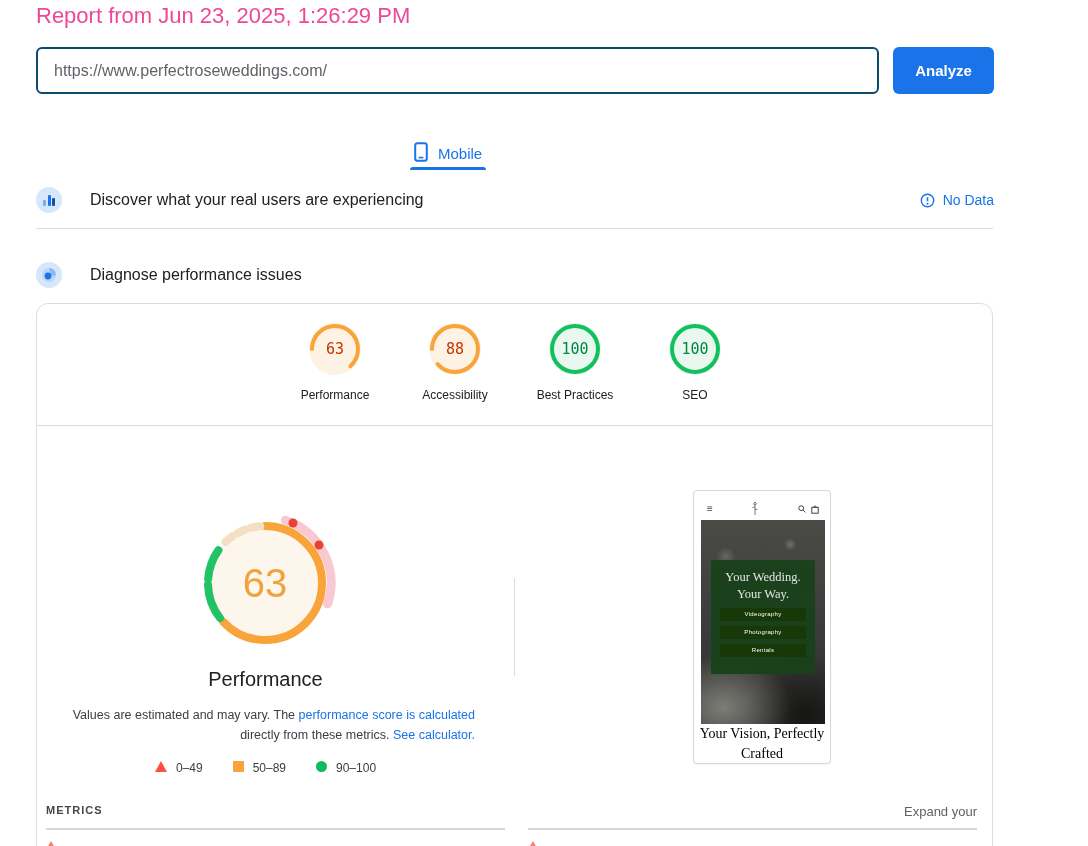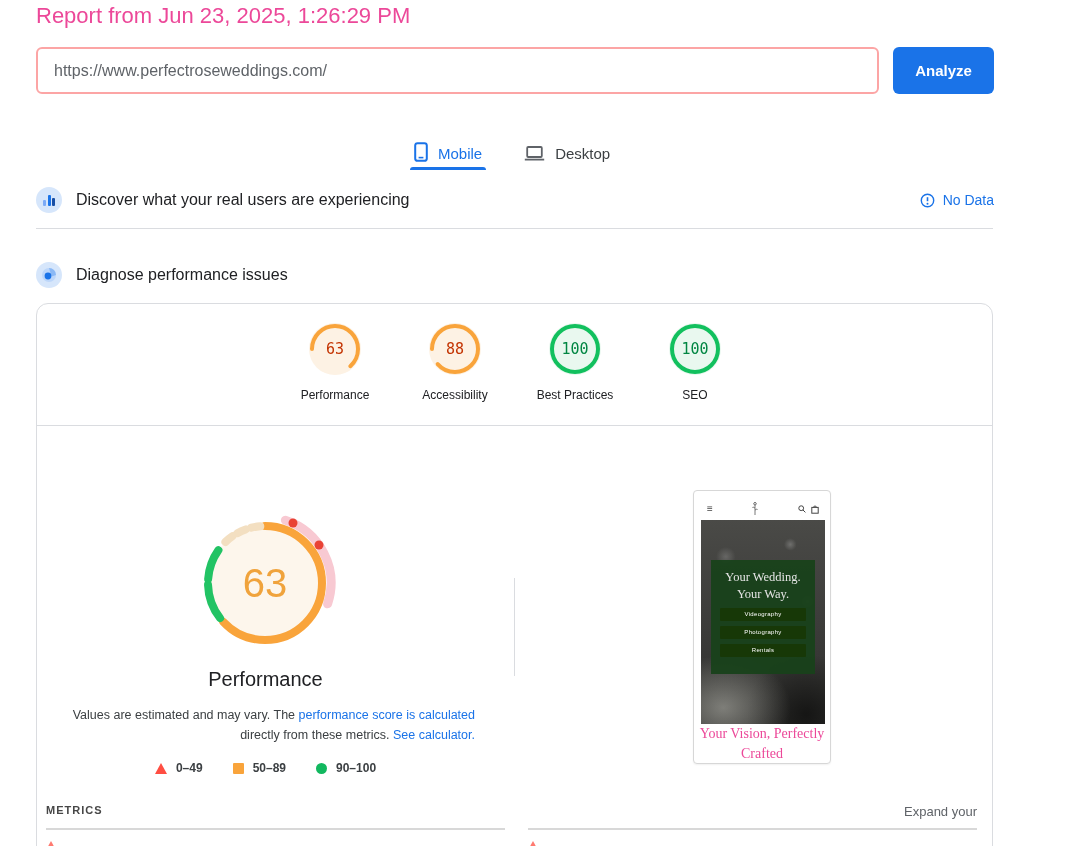--- a/index.html
+++ b/index.html
@@ -6,36 +6,36 @@
   html,body { background:#fff; }
   body { font-family:"Liberation Sans", sans-serif; color:#202124; }
   #app { position:relative; width:1088px; height:846px; overflow:hidden; background:#fff; }
 
   .abs { position:absolute; }
 
   
   .report-title { left:36px; top:3px; font-size:22px; color:#ec4899; font-weight:400; }
 
   
-  .url-input { left:36px; top:47px; width:843px; height:47px; border:2px solid #fca5a5; border-radius:6px;
+  .url-input { left:36px; top:47px; width:843px; height:47px; border:2px solid #0c4a6e; border-radius:6px;
                font-size:16px; color:#5f6368; padding:0 16px; outline:none; font-family:"Liberation Sans",sans-serif; background:#fff; }
   .analyze-btn { left:893px; top:47px; width:101px; height:47px; background:#1a73e8; color:#fff; border:none;
                  border-radius:6px; font-size:15px; font-weight:700; cursor:pointer; font-family:"Liberation Sans",sans-serif; }
 
   
   .tabs { left:410px; top:118px; width:270px; height:44px; display:flex; gap:34px; }
   .tab { display:flex; align-items:flex-end; gap:10px; font-size:15px; cursor:pointer; padding:0 4px; position:relative; }
   .tab.active { color:#1a73e8; font-weight:500; }
   .tab.inactive { color:#3c4043; }
   .tab-underline { position:absolute; left:0; right:0; bottom:-8px; height:3px; background:#1a73e8; border-radius:3px 3px 0 0; }
 
   
   .section-row { left:36px; width:958px; height:40px; display:flex; align-items:center; }
   .section-icon { width:26px; height:26px; border-radius:50%; background:#d6e6fb; display:flex; align-items:center; justify-content:center; margin-right:14px; flex:0 0 auto; }
-  .section-title { font-size:16px; color:#202124; }
+  .section-title { font-size:16px; color:#202124;margin-left:14px; }
   .no-data { position:absolute; right:0; display:flex; align-items:center; gap:8px; color:#1a73e8; font-size:14px; cursor:pointer; }
   .hr { height:1px; background:#dadce0; }
 
   
   .bars { display:flex; align-items:flex-end; gap:1.5px; height:12px; }
   .bars i { display:block; width:3px; background:#1a73e8; border-radius:1px; }
 
   
   .card { left:36px; top:303px; width:957px; height:560px; border:1px solid #dadce0; border-radius:12px; background:#fff; overflow:hidden; }
 
@@ -60,21 +60,21 @@
   .big-gauge { left:190px; top:508px; width:150px; height:150px; }
   .big-gauge svg circle.seg { fill:none; stroke-linecap:round; }
   .big-num { position:absolute; left:0; right:0; top:50%; transform:translateY(-50%); text-align:center;
              font-size:40px; color:#f0a33c; }
 
   .perf-title { left:37px; top:668px; width:457px; text-align:center; font-size:20px; color:#202124; }
   .perf-desc { left:55px; top:705px; width:420px; text-align:right; font-size:12.5px; line-height:20px; color:#3c4043; }
   .perf-desc a { color:#1a73e8; text-decoration:none; cursor:pointer; }
 
   .legend { left:37px; top:761px; width:457px; display:flex; justify-content:center; gap:30px; }
-  .legend-item { display:flex; align-items:center; gap:9px; font-size:12px; color:#3c4043;font-weight:bold; }
+  .legend-item { display:flex; gap:9px; font-size:12px; color:#3c4043; }
   .tri { width:0; height:0; border-left:6px solid transparent; border-right:6px solid transparent; border-bottom:11px solid #ff4e42; }
   .sq { width:11px; height:11px; background:#f9a43b; border-radius:1px; }
   .dot { width:11px; height:11px; background:#12b85f; border-radius:50%; }
 
   .metrics-label { left:46px; top:804px; font-size:11px; font-weight:700; letter-spacing:1px; color:#474747; }
   .expand-view { left:850px; top:804px; width:127px; text-align:right; font-size:13px; color:#5f6368; cursor:pointer; }
   .metrics-hr-left  { left:46px;  top:828px; width:459px; height:2px; background:#d8d8d8; }
   .metrics-hr-right { left:528px; top:828px; width:449px; height:2px; background:#d8d8d8; }
   .metric-hint { top:841px; width:0; height:0; border-left:5px solid transparent; border-right:5px solid transparent; border-bottom:9px solid #ff7a70; }
 
@@ -88,21 +88,21 @@
       radial-gradient(9px 9px at 72% 12%, rgba(255,255,255,.22), rgba(255,255,255,0) 70%),
       radial-gradient(7px 7px at 55% 30%, rgba(255,255,255,.20), rgba(255,255,255,0) 70%),
       radial-gradient(10px 10px at 86% 40%, rgba(255,255,255,.12), rgba(255,255,255,0) 70%),
       radial-gradient(90px 70px at 18% 92%, rgba(190,190,182,.55), rgba(190,190,182,0) 75%),
       radial-gradient(80px 80px at 85% 95%, rgba(0,0,0,.55), rgba(0,0,0,0) 75%),
       linear-gradient(180deg, #4a4a47 0%, #3b3b39 55%, #2e2e2c 100%);
   }
   .hero-panel { position:absolute; left:10px; right:10px; top:40px; height:114px; background:rgba(24,66,26,.93); text-align:center; padding-top:9px; }
   .hero-title { font-family:"Liberation Serif",serif; color:#e5e5e5; font-size:12.5px; line-height:1.35; width:100px; margin:0 auto; }
   .hero-btn { width:86px; height:13px; margin:5px auto 0; background:#173807; color:#fff; font-size:6px; line-height:13px; text-align:center; letter-spacing:.3px; border-radius:1px; }
-  .shot-caption { position:absolute; left:0; top:233px; width:100%; text-align:center; font-family:"Liberation Serif",serif; font-size:14px; line-height:1.45; color:#ec4899; padding:0 4px; }
+  .shot-caption { position:absolute; left:0; top:233px; width:100%; text-align:center; font-family:"Liberation Serif",serif; font-size:14px; line-height:1.45; color:#000000; padding:0 4px; }
   .hamburger { font-size:10px; color:#444; line-height:1; }
 
   svg.icon { display:block; }
 </style>
 </head>
 <body>
 
 <div id="app">
 
   <h1 class="abs report-title">Report from Jun 23, 2025, 1:26:29 PM</h1>
@@ -113,29 +113,20 @@
   <div class="abs tabs">
     <div class="tab active">
       <span>
         <svg class="icon" width="14" height="20" viewBox="0 0 14 20">
           <rect x="1.2" y="1.2" width="11.6" height="17.6" rx="2.4" fill="none" stroke="#1a73e8" stroke-width="2"></rect>
           <line x1="4.6" y1="15.6" x2="9.4" y2="15.6" stroke="#1a73e8" stroke-width="1.6"></line>
         </svg>
       </span>
       <span>Mobile</span>
       <span class="tab-underline"></span>
-    </div>
-    <div class="tab inactive">
-      <span>
-        <svg class="icon" width="21" height="17" viewBox="0 0 21 17">
-          <rect x="3.2" y="2" width="14.6" height="10" rx="1" fill="none" stroke="#5f6368" stroke-width="1.8"></rect>
-          <line x1="0.8" y1="14.6" x2="20.2" y2="14.6" stroke="#5f6368" stroke-width="1.8"></line>
-        </svg>
-      </span>
-      <span>Desktop</span>
     </div>
   </div>
 
   <div class="abs section-row" style="top:180px;">
     <span class="section-icon">
       <span class="bars">
         <i style="height:6px; background:#7baaf7;"></i>
           <i style="height:11px;"></i>
           <i style="height:8px; background:#174ea6;"></i>
       </span>

